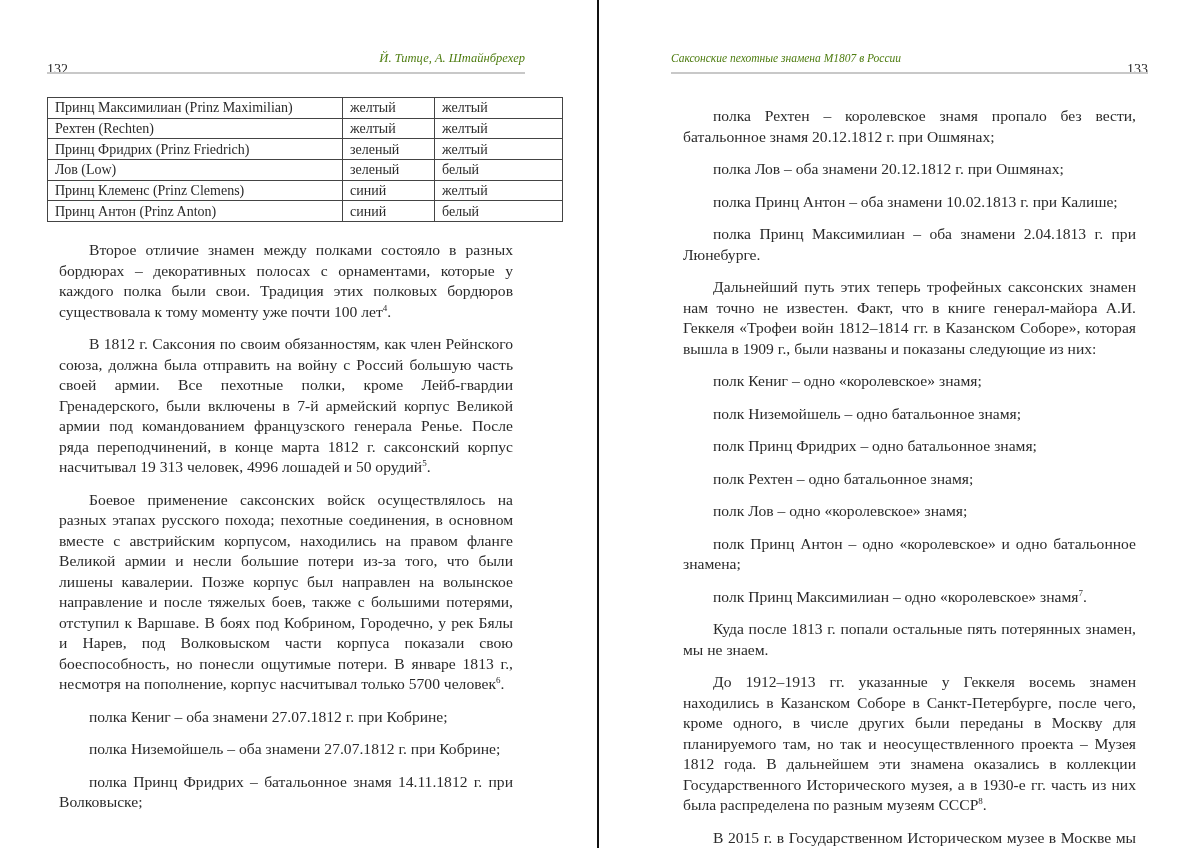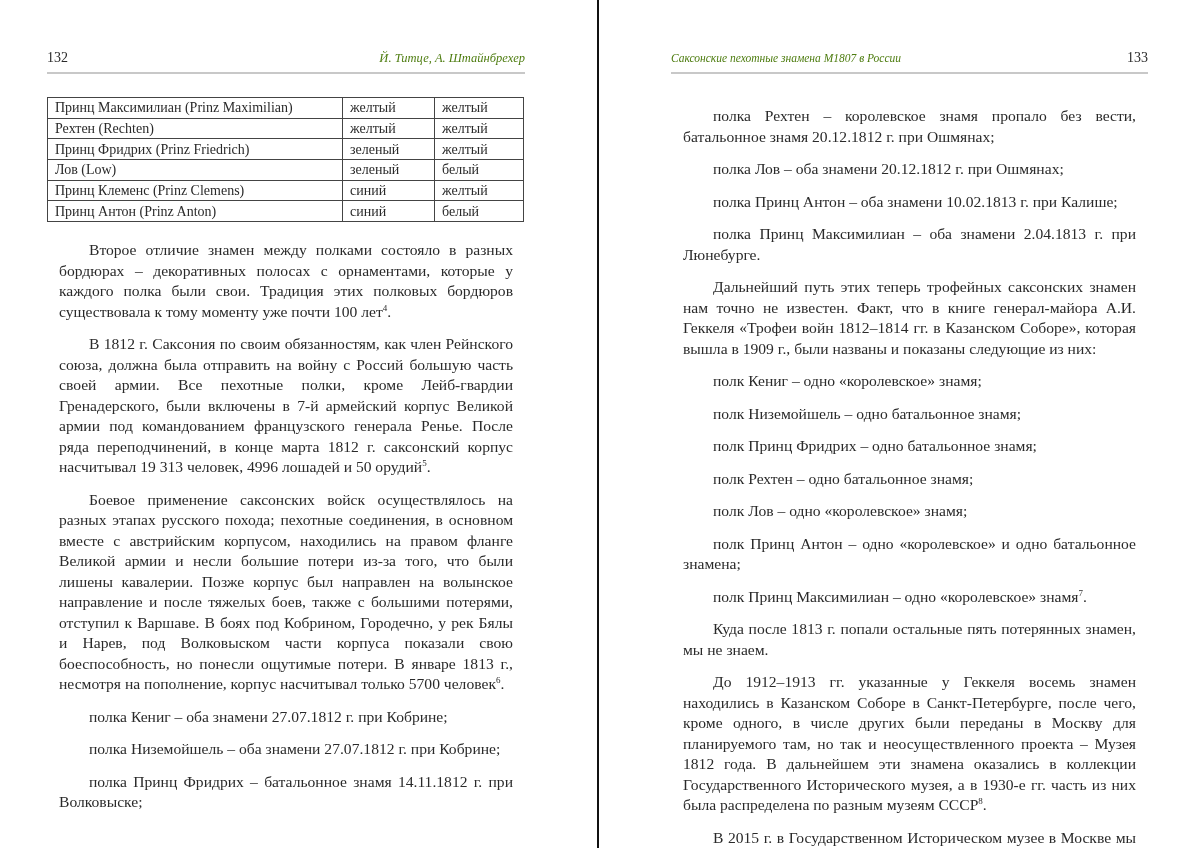--- a/index.html
+++ b/index.html
@@ -5,29 +5,29 @@
   html, body { margin: 0; padding: 0; background: #ffffff; }
   body { width: 1200px; height: 850px; position: relative; overflow: hidden;
          font-family: "Liberation Serif", "DejaVu Serif", serif; color: #2a2a2a; }
   .page { position: absolute; top: 0; height: 850px; }
   .page.left { left: 47px; width: 478px; }
   .page.right { left: 671px; width: 477px; }
   .divider { position: absolute; left: 597px; top: 0; width: 2px; height: 848px; background: #111; }
 
   .running-head { position: absolute; top: 49px; left: 0; right: 0; height: 18px;
                   font-size: 13.5px; line-height: 18px; }
-  .running-head .pno { position: absolute; top: 0; font-style: normal; font-size: 14px; }
+  .running-head .pno { position: absolute; top: 12px; font-style: normal; font-size: 14px; }
   .running-head .title { position: absolute; top: 0; font-style: italic; font-size: 12.5px; color: #4d7c0f; }
   .left .running-head .pno { left: 0; }
   .left .running-head .title { right: 0; }
   .right .running-head .title { left: 0; font-size: 11.5px; }
   .right .running-head .pno { right: 0; }
   .head-rule { position: absolute; top: 72px; left: 0; right: 0; height: 2px; background: #c8c8c8; }
 
-  table.colors { position: absolute; top: 97px; left: 0; width: 477px; border-collapse: collapse;
+  table.colors { position: absolute; top: 97px; left: 0; width: 516px; border-collapse: collapse;
                  font-size: 14px; }
   table.colors td { border: 1.3px solid #444; height: 19.7px; padding: 0 0 0 7px; line-height: 19px;
                     vertical-align: middle; white-space: nowrap; }
   table.colors td.c0 { width: 287px; }
   table.colors td.c1 { width: 84px; }
   table.colors td.c2 { }
 
   .body { position: absolute; left: 0; right: 0; font-size: 15.6px; line-height: 20.5px; text-align: justify; }
   .left .body { top: 228px; }
   .right .body { top: 94px; }

